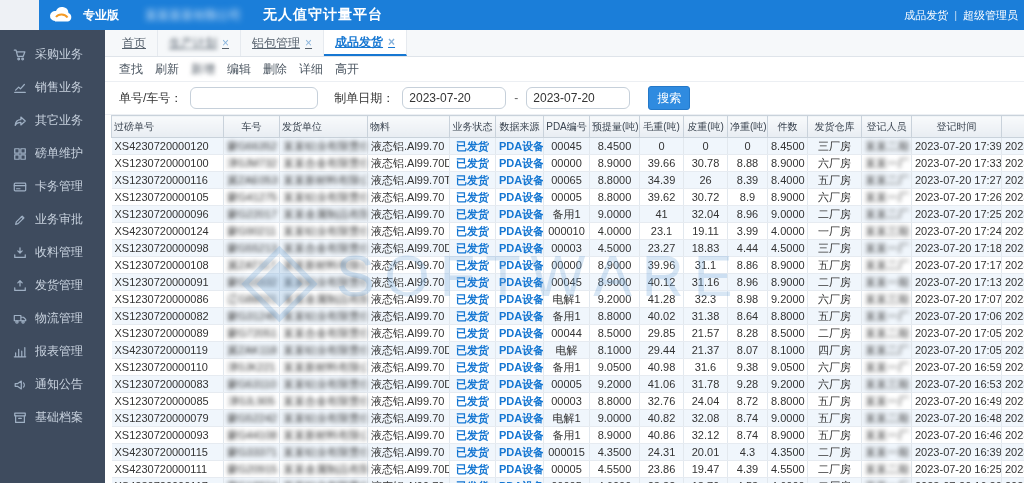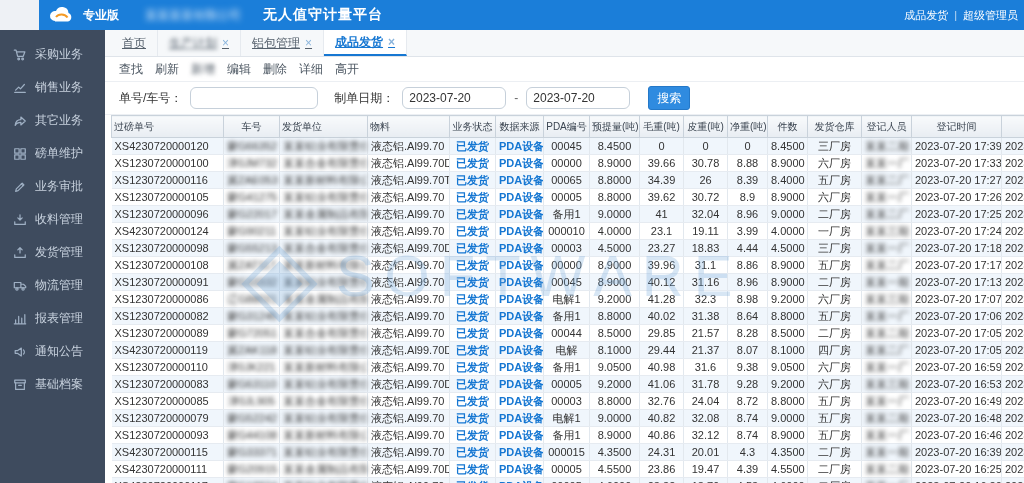--- a/index.html
+++ b/index.html
@@ -120,20 +120,31 @@
           <svg class="icn" viewBox="0 0 16 16">
             <g fill="none" stroke="currentColor" stroke-width="1.4" stroke-linecap="round" stroke-linejoin="round">
               <rect x="2" y="2" width="5" height="5"></rect>
               <rect x="9" y="2" width="5" height="5"></rect>
               <rect x="2" y="9" width="5" height="5"></rect>
               <rect x="9" y="9" width="5" height="5"></rect>
             </g>
           </svg>
         </span>
         <span class="side-label">磅单维护</span>
+      </div>
+      <div class="side-item">
+        <span class="icn-wrap">
+          <svg class="icn" viewBox="0 0 16 16">
+            <g fill="none" stroke="currentColor" stroke-width="1.4" stroke-linecap="round" stroke-linejoin="round">
+              <rect x="1.5" y="3.5" width="13" height="9" rx="1"></rect>
+              <path d="M1.5 6.5h13M4 10h4"></path>
+            </g>
+          </svg>
+        </span>
+        <span class="side-label">卡务管理</span>
       </div>
       <div class="side-item">
         <span class="icn-wrap">
           <svg class="icn" viewBox="0 0 16 16">
             <g fill="none" stroke="currentColor" stroke-width="1.4" stroke-linecap="round" stroke-linejoin="round">
               <path d="M3 13l.8-2.8 6.7-6.7 2 2-6.7 6.7z"></path>
               <path d="M9.5 4.5l2 2"></path>
             </g>
           </svg>
         </span>

